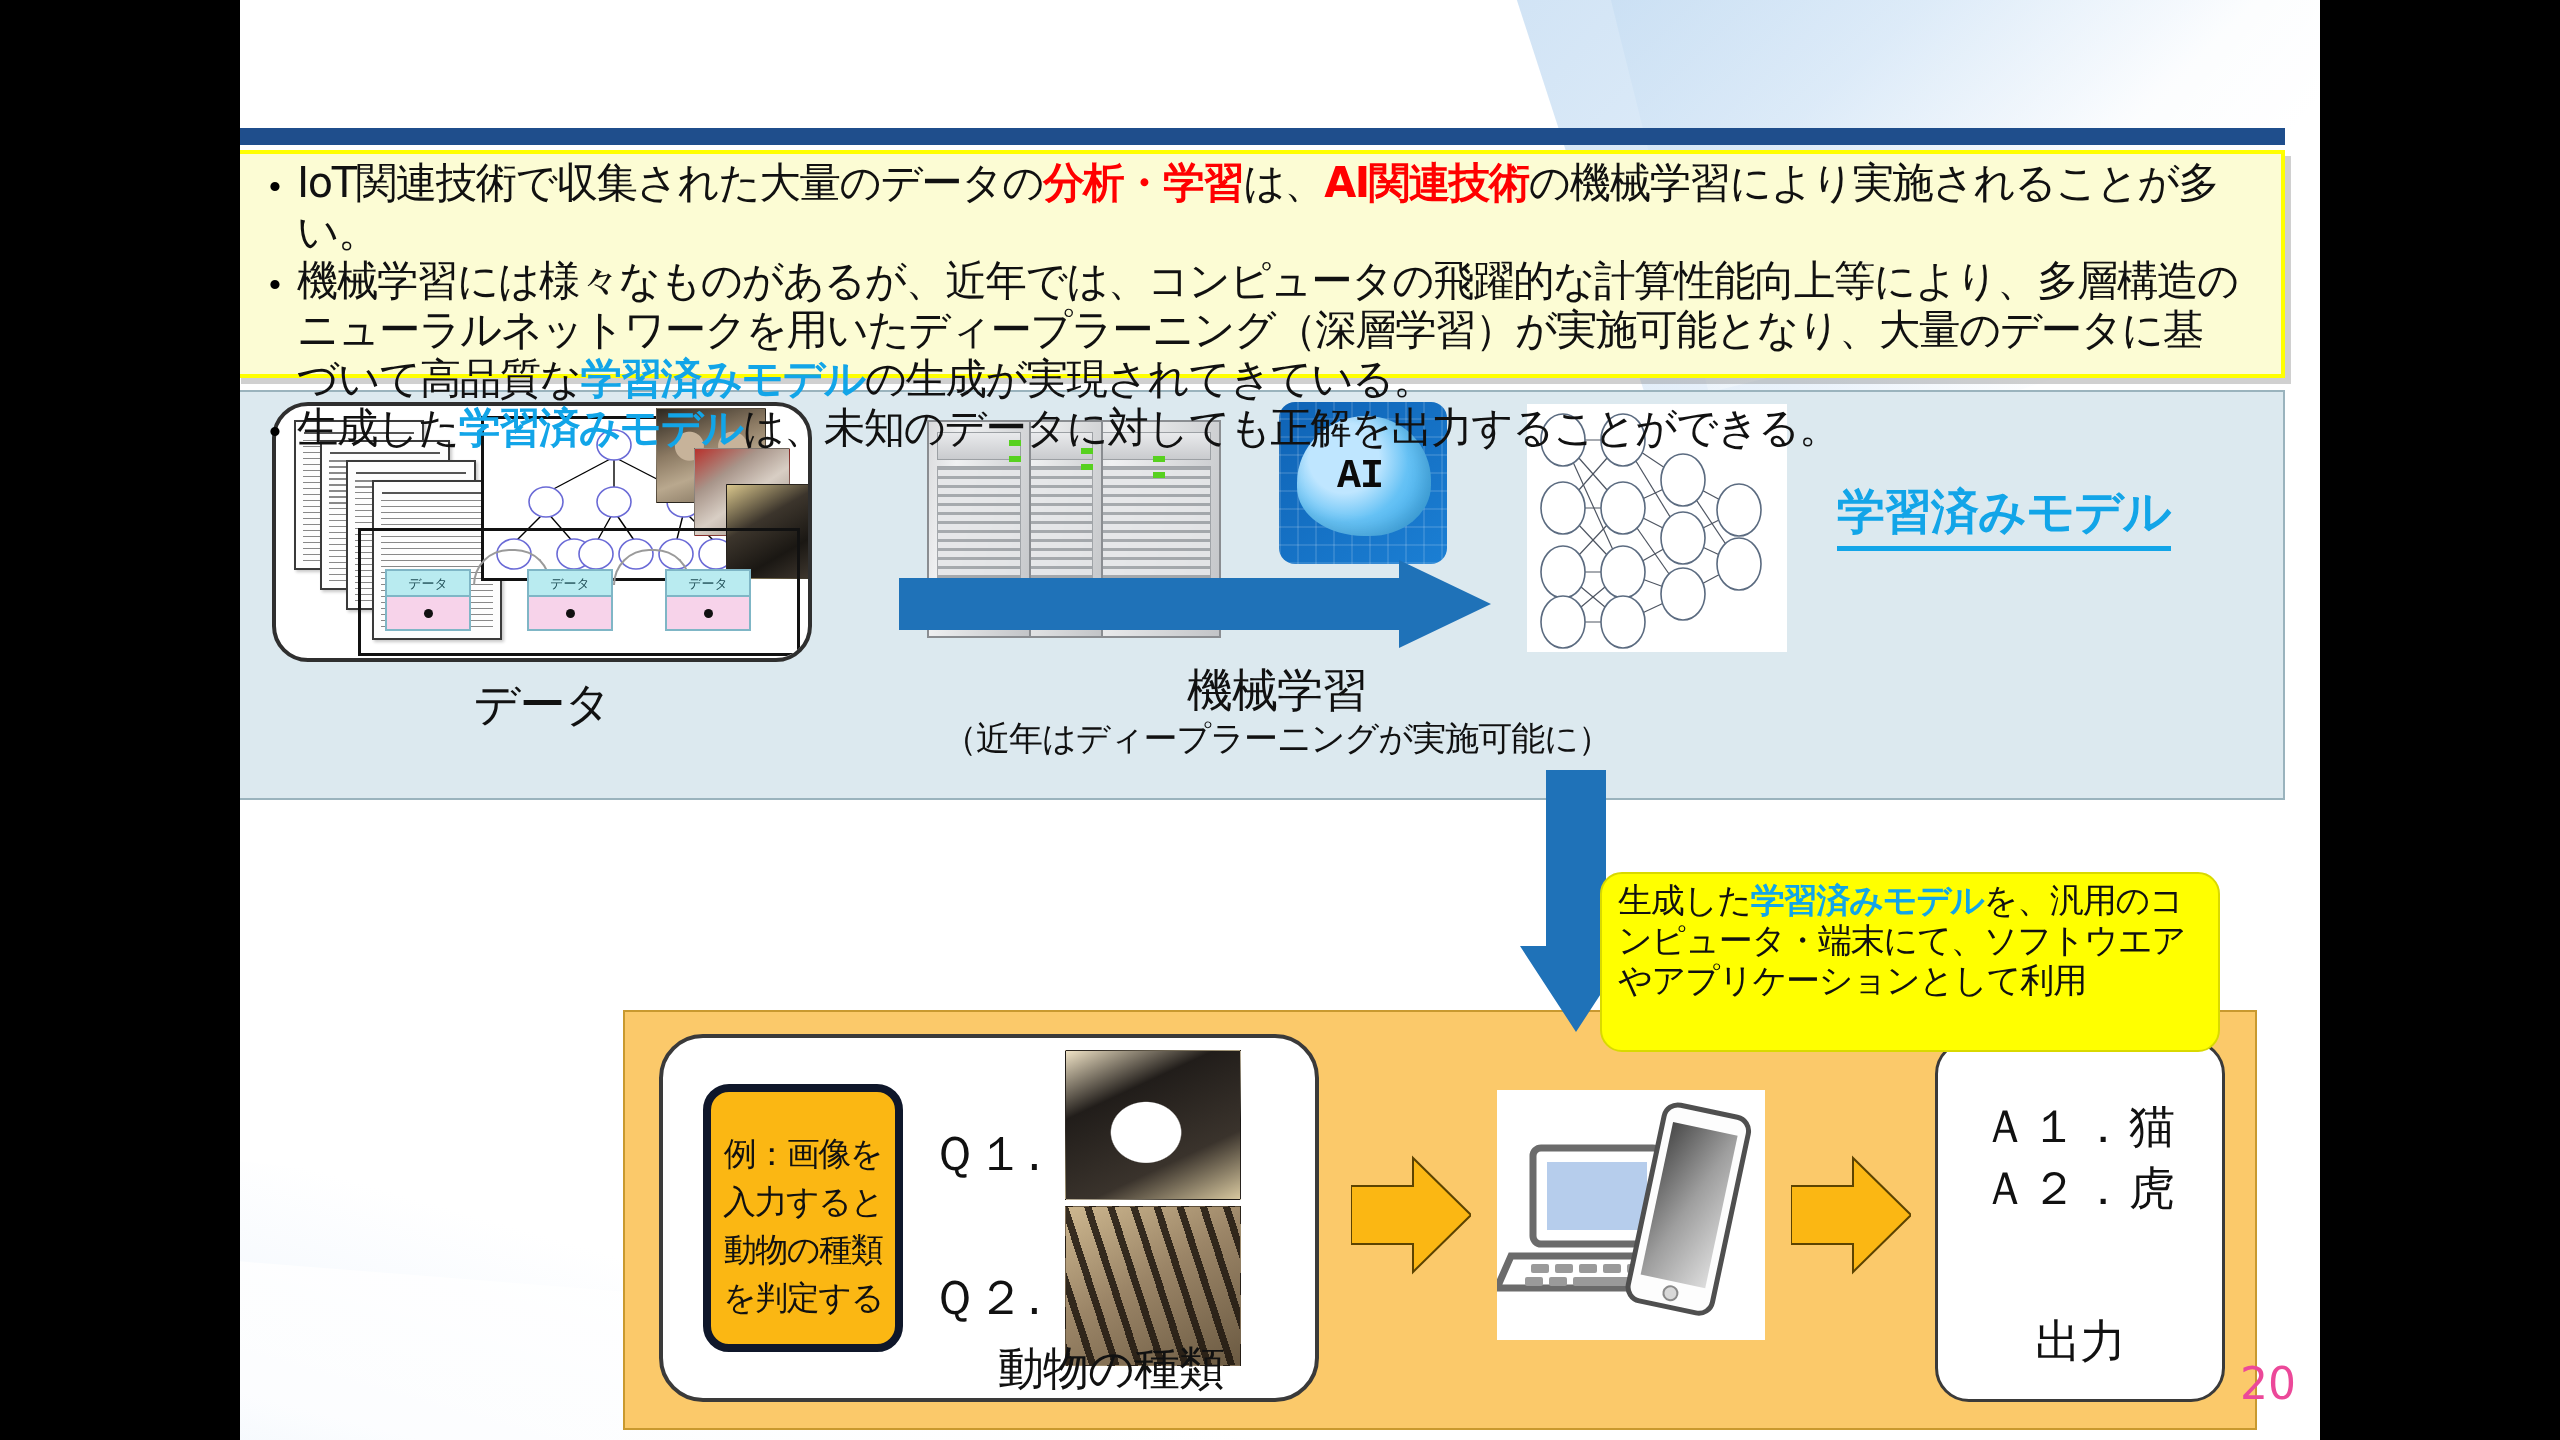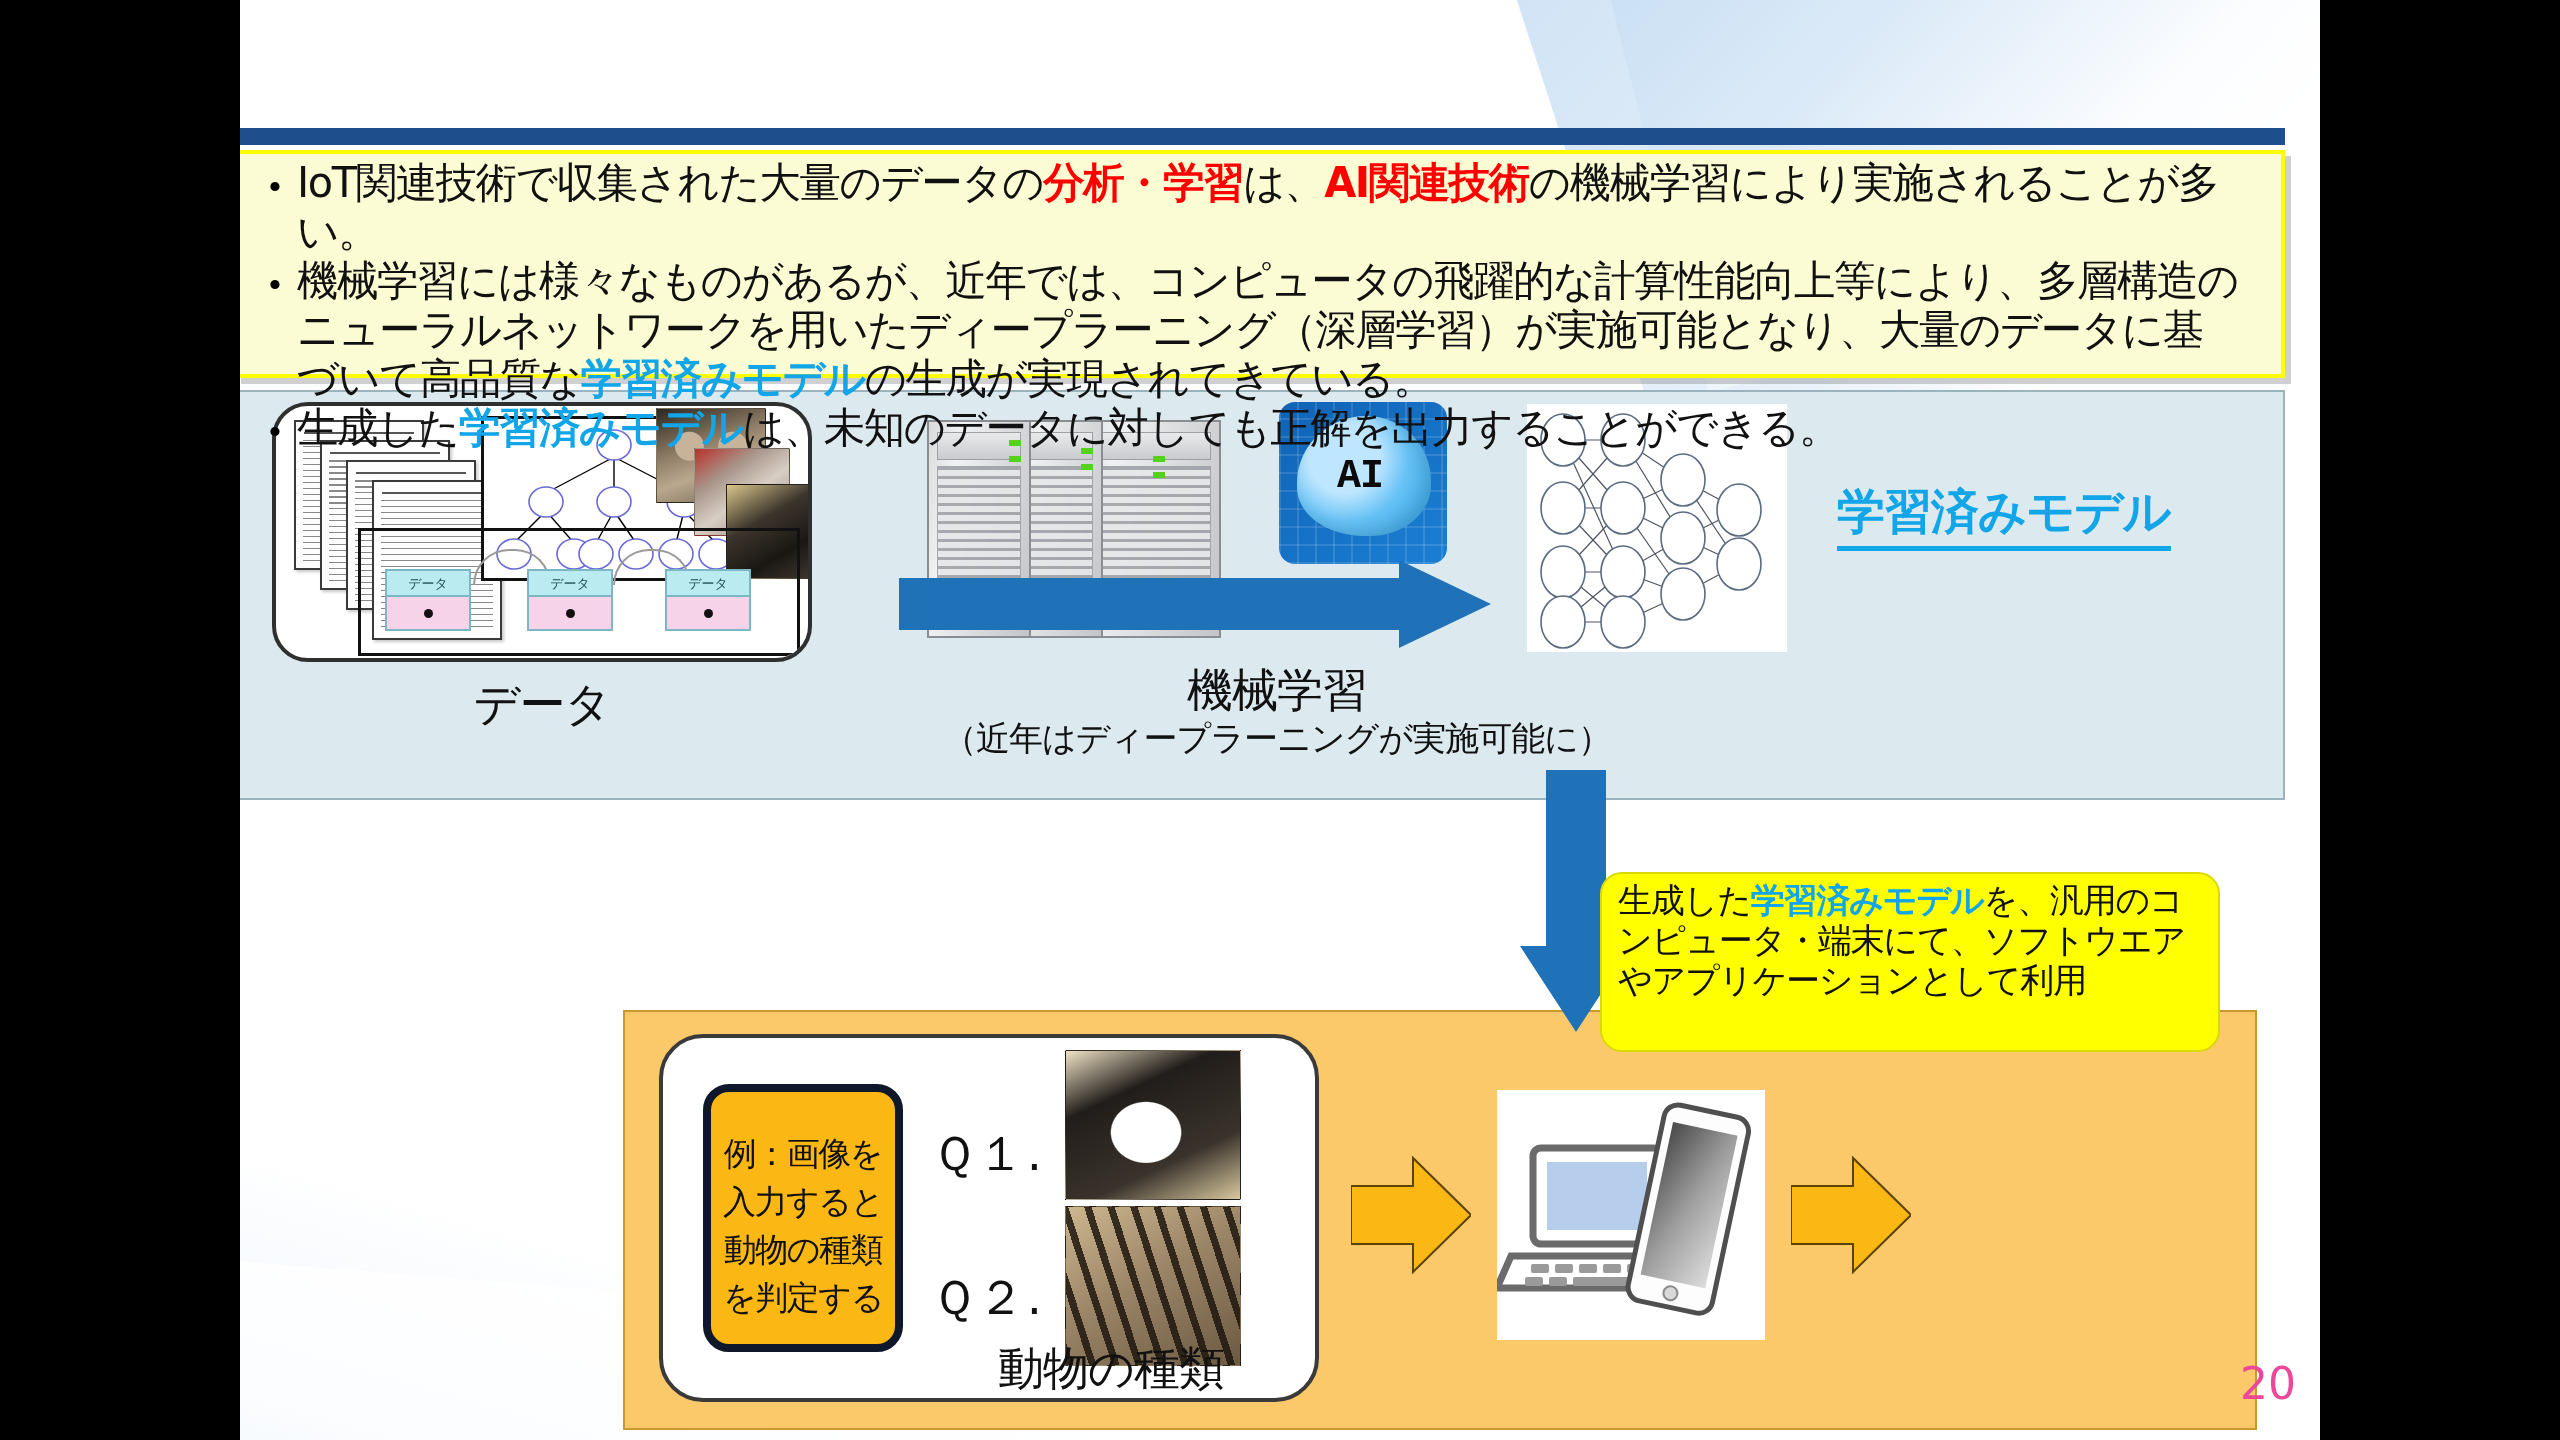--- a/index.html
+++ b/index.html
@@ -532,20 +532,27 @@
           </defs>
         </svg>
       </div>
 
       <div class="arrow-orange-2">
         <svg width="120" height="126" viewBox="0 0 120 126">
           <polygon points="0,34 62,34 62,6 120,63 62,120 62,92 0,92" fill="#fbb713" stroke="#5c4300" stroke-width="2"></polygon>
         </svg>
       </div>
 
+      <div class="answer-box">
+        <div class="ans-wrap">
+          <div class="ans-line">Ａ１．猫</div>
+          <div class="ans-line">Ａ２．虎</div>
+        </div>
+        <div class="ans-out">出力</div>
+      </div>
     </div>
 
     <div class="page-num">20</div>
   </div>
 
   <div class="bar-left"></div>
   <div class="bar-right"></div>
 </div>
 
 </body></html>

